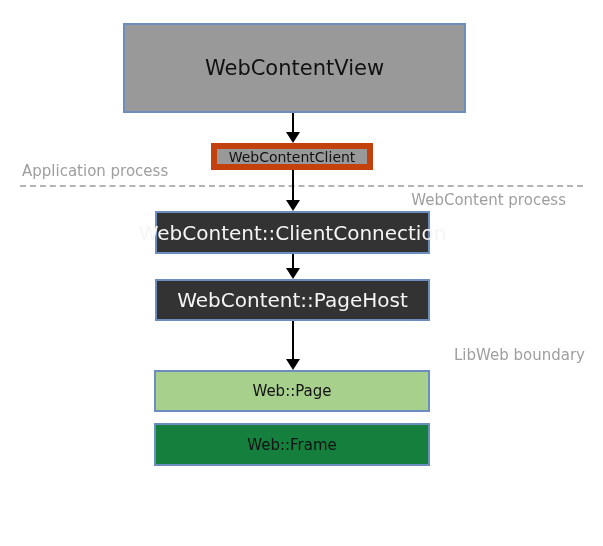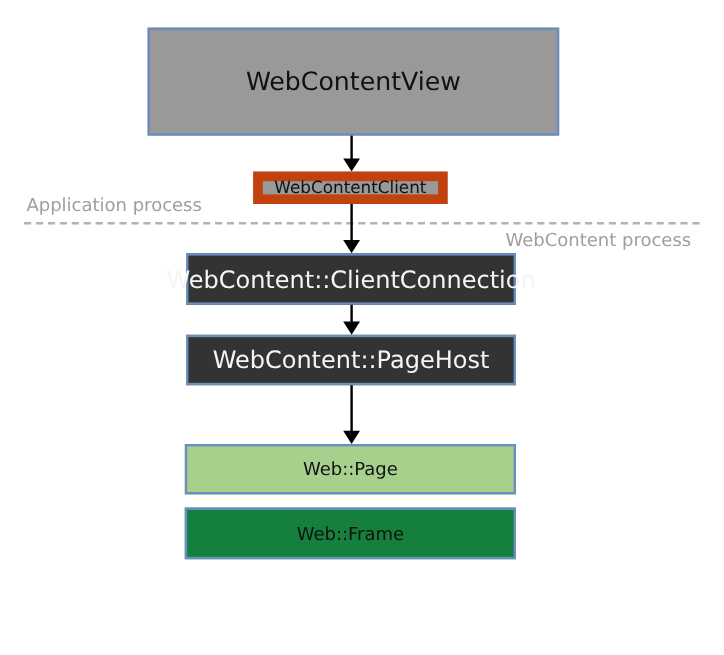--- a/index.html
+++ b/index.html
@@ -26,21 +26,21 @@
   }
   .node-webcontentview {
     left: 123px; top: 23px; width: 343px; height: 90px;
     background: #999999;
     border: 2px solid #6c8ebf;
     font-size: 21px;
   }
   .node-webcontentclient {
     left: 211px; top: 143px; width: 162px; height: 27px;
     background: #999999;
-    border: 8px solid #c2410c;
+    border: 6px solid #c2410c;
     font-size: 14px;
   }
   .node-dark {
     left: 155px; width: 275px; height: 43px;
     background: #333333;
     border: 2px solid #6c8ebf;
     color: #f5f5f5;
     font-size: 20px;
   }
   .node-clientconnection { top: 211px; }
@@ -89,21 +89,21 @@
     width: 563px;
     border-top: 2px dashed #b3b3b3;
   }
   .zone-label {
     position: absolute;
     color: #9e9e9e;
     font-size: 15px;
     white-space: nowrap;
   }
   .label-application-process { left: 22px; top: 162px; }
-  .label-webcontent-process { right: 27px; top: 191px; margin-left: 28px; }
+  .label-webcontent-process { right: 37px; top: 191px; margin-left: 28px; }
   .label-libweb-boundary { right: 18px; top: 346px; }
 </style>
 </head>
 <body>
 
 <div class="canvas">
 
   <div class="node node-webcontentview">
     <span>WebContentView</span>
   </div>
@@ -139,20 +139,21 @@
 
   <div class="node node-dark node-pagehost">
     <span>WebContent::PageHost</span>
   </div>
 
   <div class="arrow arrow-4">
     <div class="shaft"></div>
     <div class="head"></div>
   </div>
 
+  <div class="zone-label label-libweb-boundary">LibWeb boundary</div>
 
   <div class="node node-colored node-webpage">
     <span>Web::Page</span>
   </div>
 
   <div class="node node-colored node-webframe">
     <span>Web::Frame</span>
   </div>
 
 

